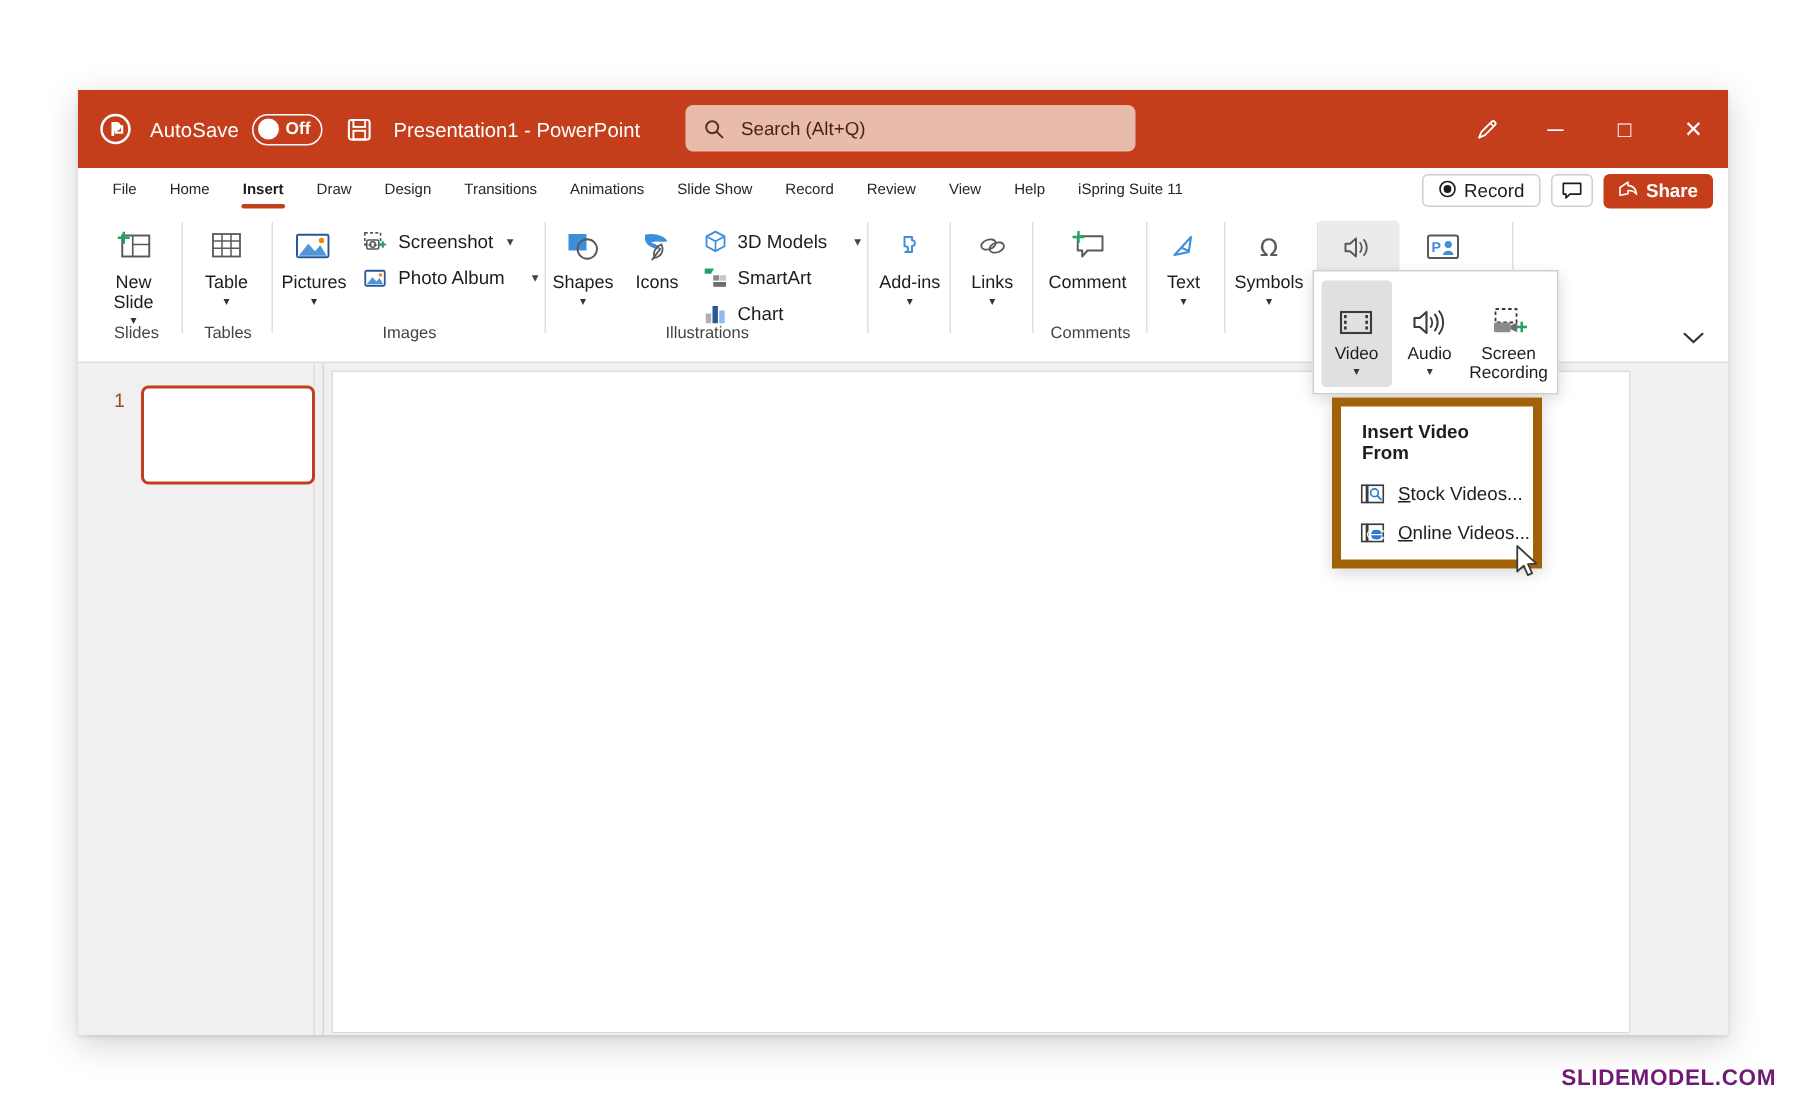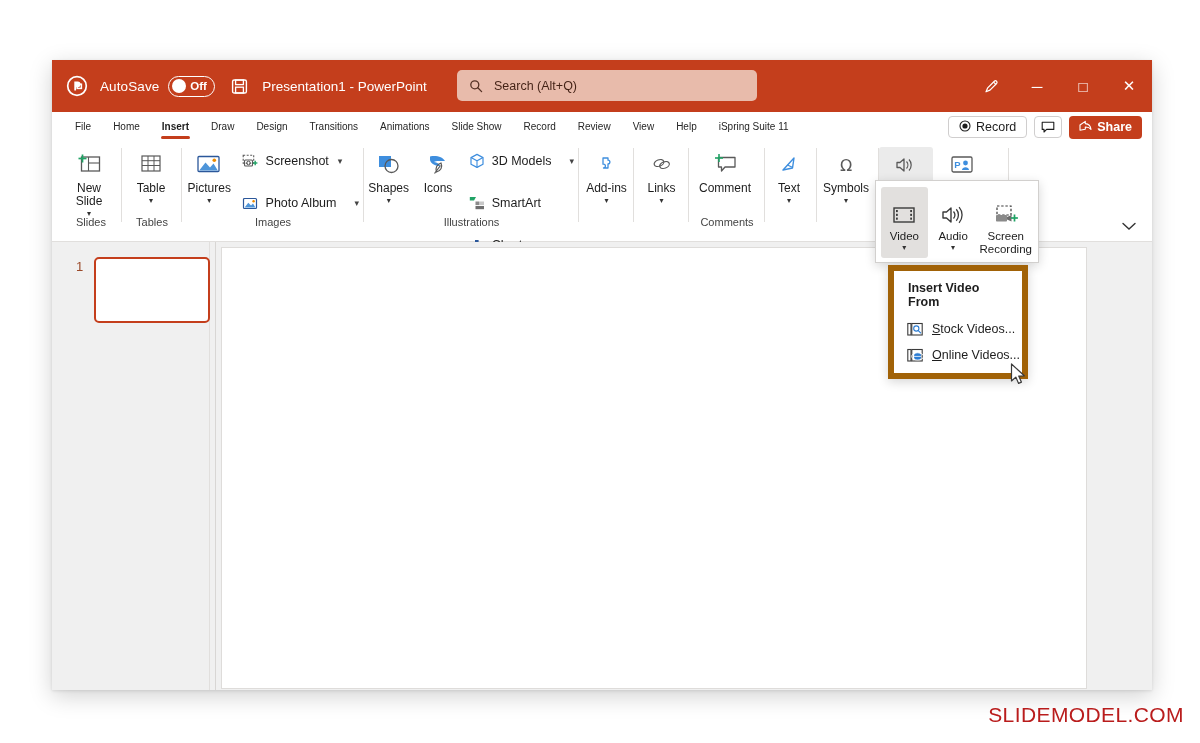--- a/index.html
+++ b/index.html
@@ -121,21 +121,21 @@
     margin-top: 3px;
   }
   .bigbtn .chev { font-size: 8px; color:#333; line-height: 9px; margin-top:1px;}
   .bigbtn.active { background:#ebebeb; }
 
   .smallbtn {
     display:flex; align-items:center; gap:6px; height: 22px; padding: 0 5px;
     border-radius:3px; font-size:12.5px; color:#1d1d1d; white-space:nowrap;
   }
   .smallbtn .ic { width:18px; height:18px; display:flex; align-items:center; justify-content:center; }
-  .smallcol { display:flex; flex-direction:column; gap:20px; padding-top: 3px; }
+  .smallcol { display:flex; flex-direction:column; gap:2px; padding-top: 3px; }
   .chev-sm { font-size:9px; color:#444; margin-left:3px; }
 
   #ribbon-collapse {
     position:absolute; right: 10px; bottom: 6px; font-size: 11px; color:#333;
     padding: 2px 6px; border-radius:3px;
   }
 
   
   #body { position:relative; height: calc(630px - 52px - 30px - 100px); background:#fff; display:flex; }
   #thumbpane {
@@ -190,21 +190,21 @@
   .sub-item.hl { background:#e5e4e3; }
   .sub-item .ic { width: 17px; height:17px; display:flex; align-items:center; justify-content:center; }
   .sub-item .lb u { text-decoration: underline; }
 
   
   #cursor { position:absolute; left: 1010px; top: 363px; z-index: 90; }
 
   
   #watermark {
     position:absolute; right: 16px; bottom: 16px;
-    font-size: 21px; color:#b91c1c; letter-spacing: .4px;
+    font-size: 15px; color:#701a75; letter-spacing: .4px; font-weight: bold;
   }
 </style>
 </head>
 <body>
 
 <div id="root">
 
   <div id="window">
 
     <div id="titlebar">

